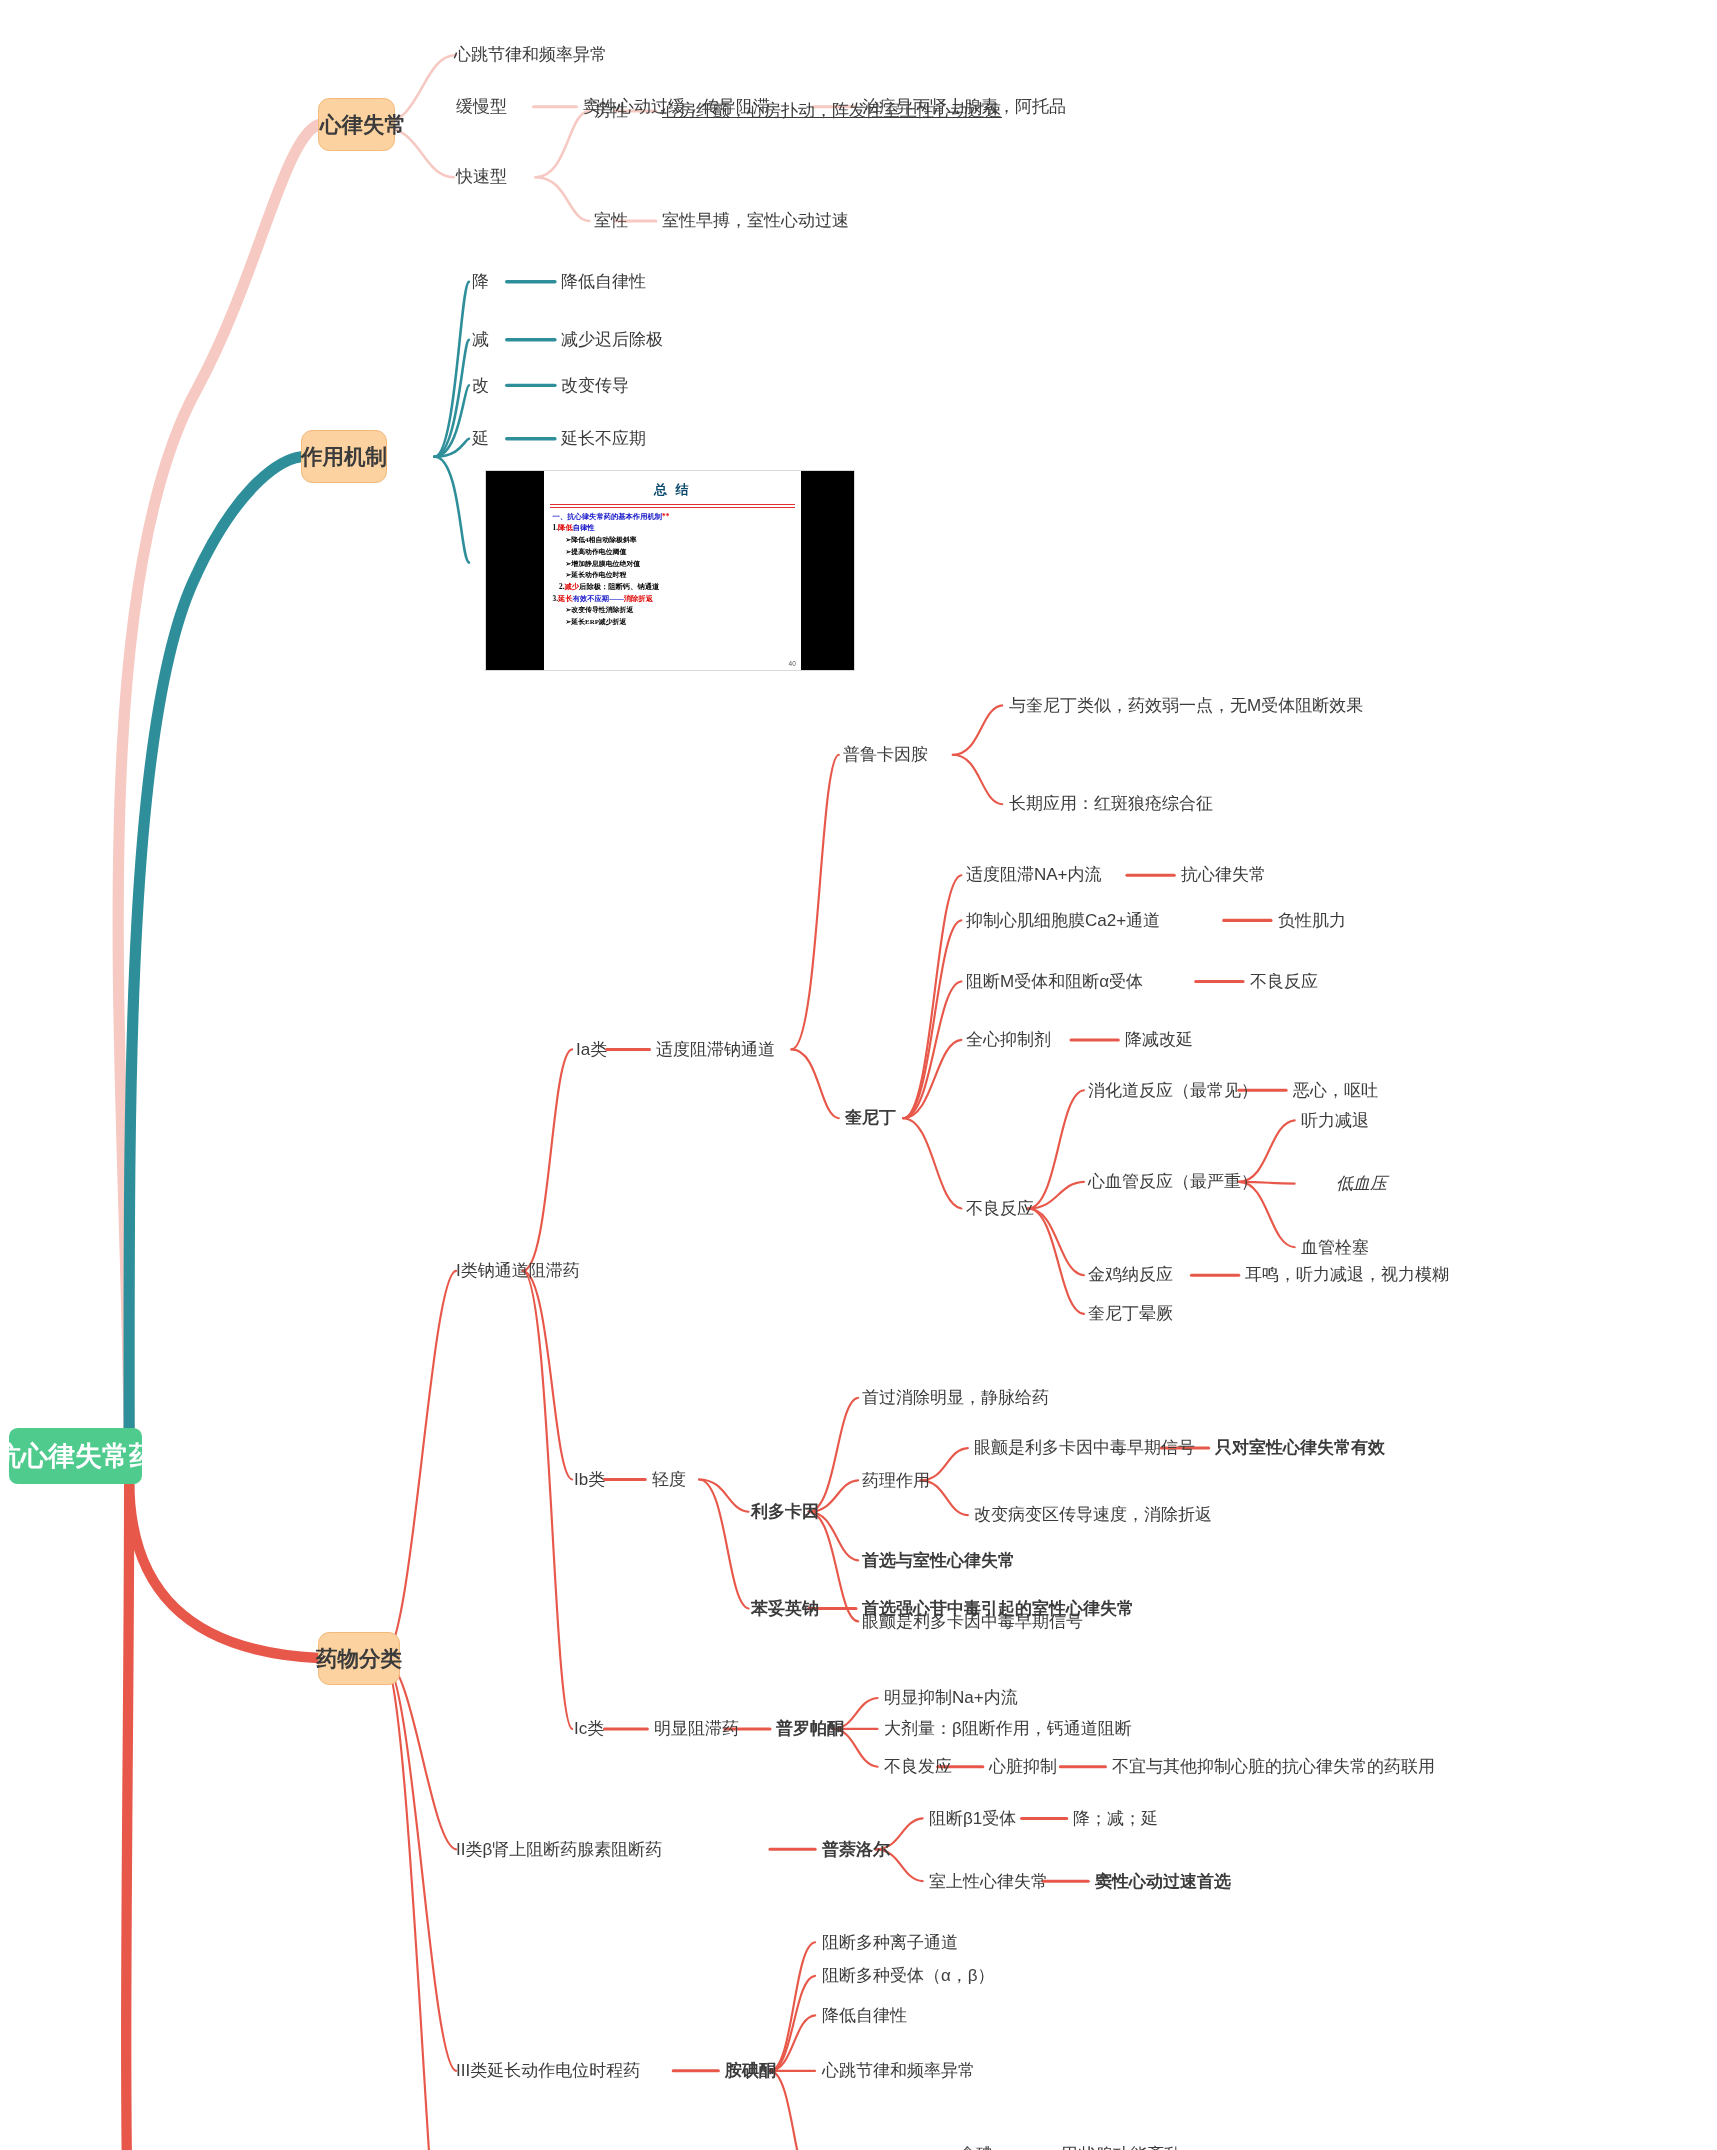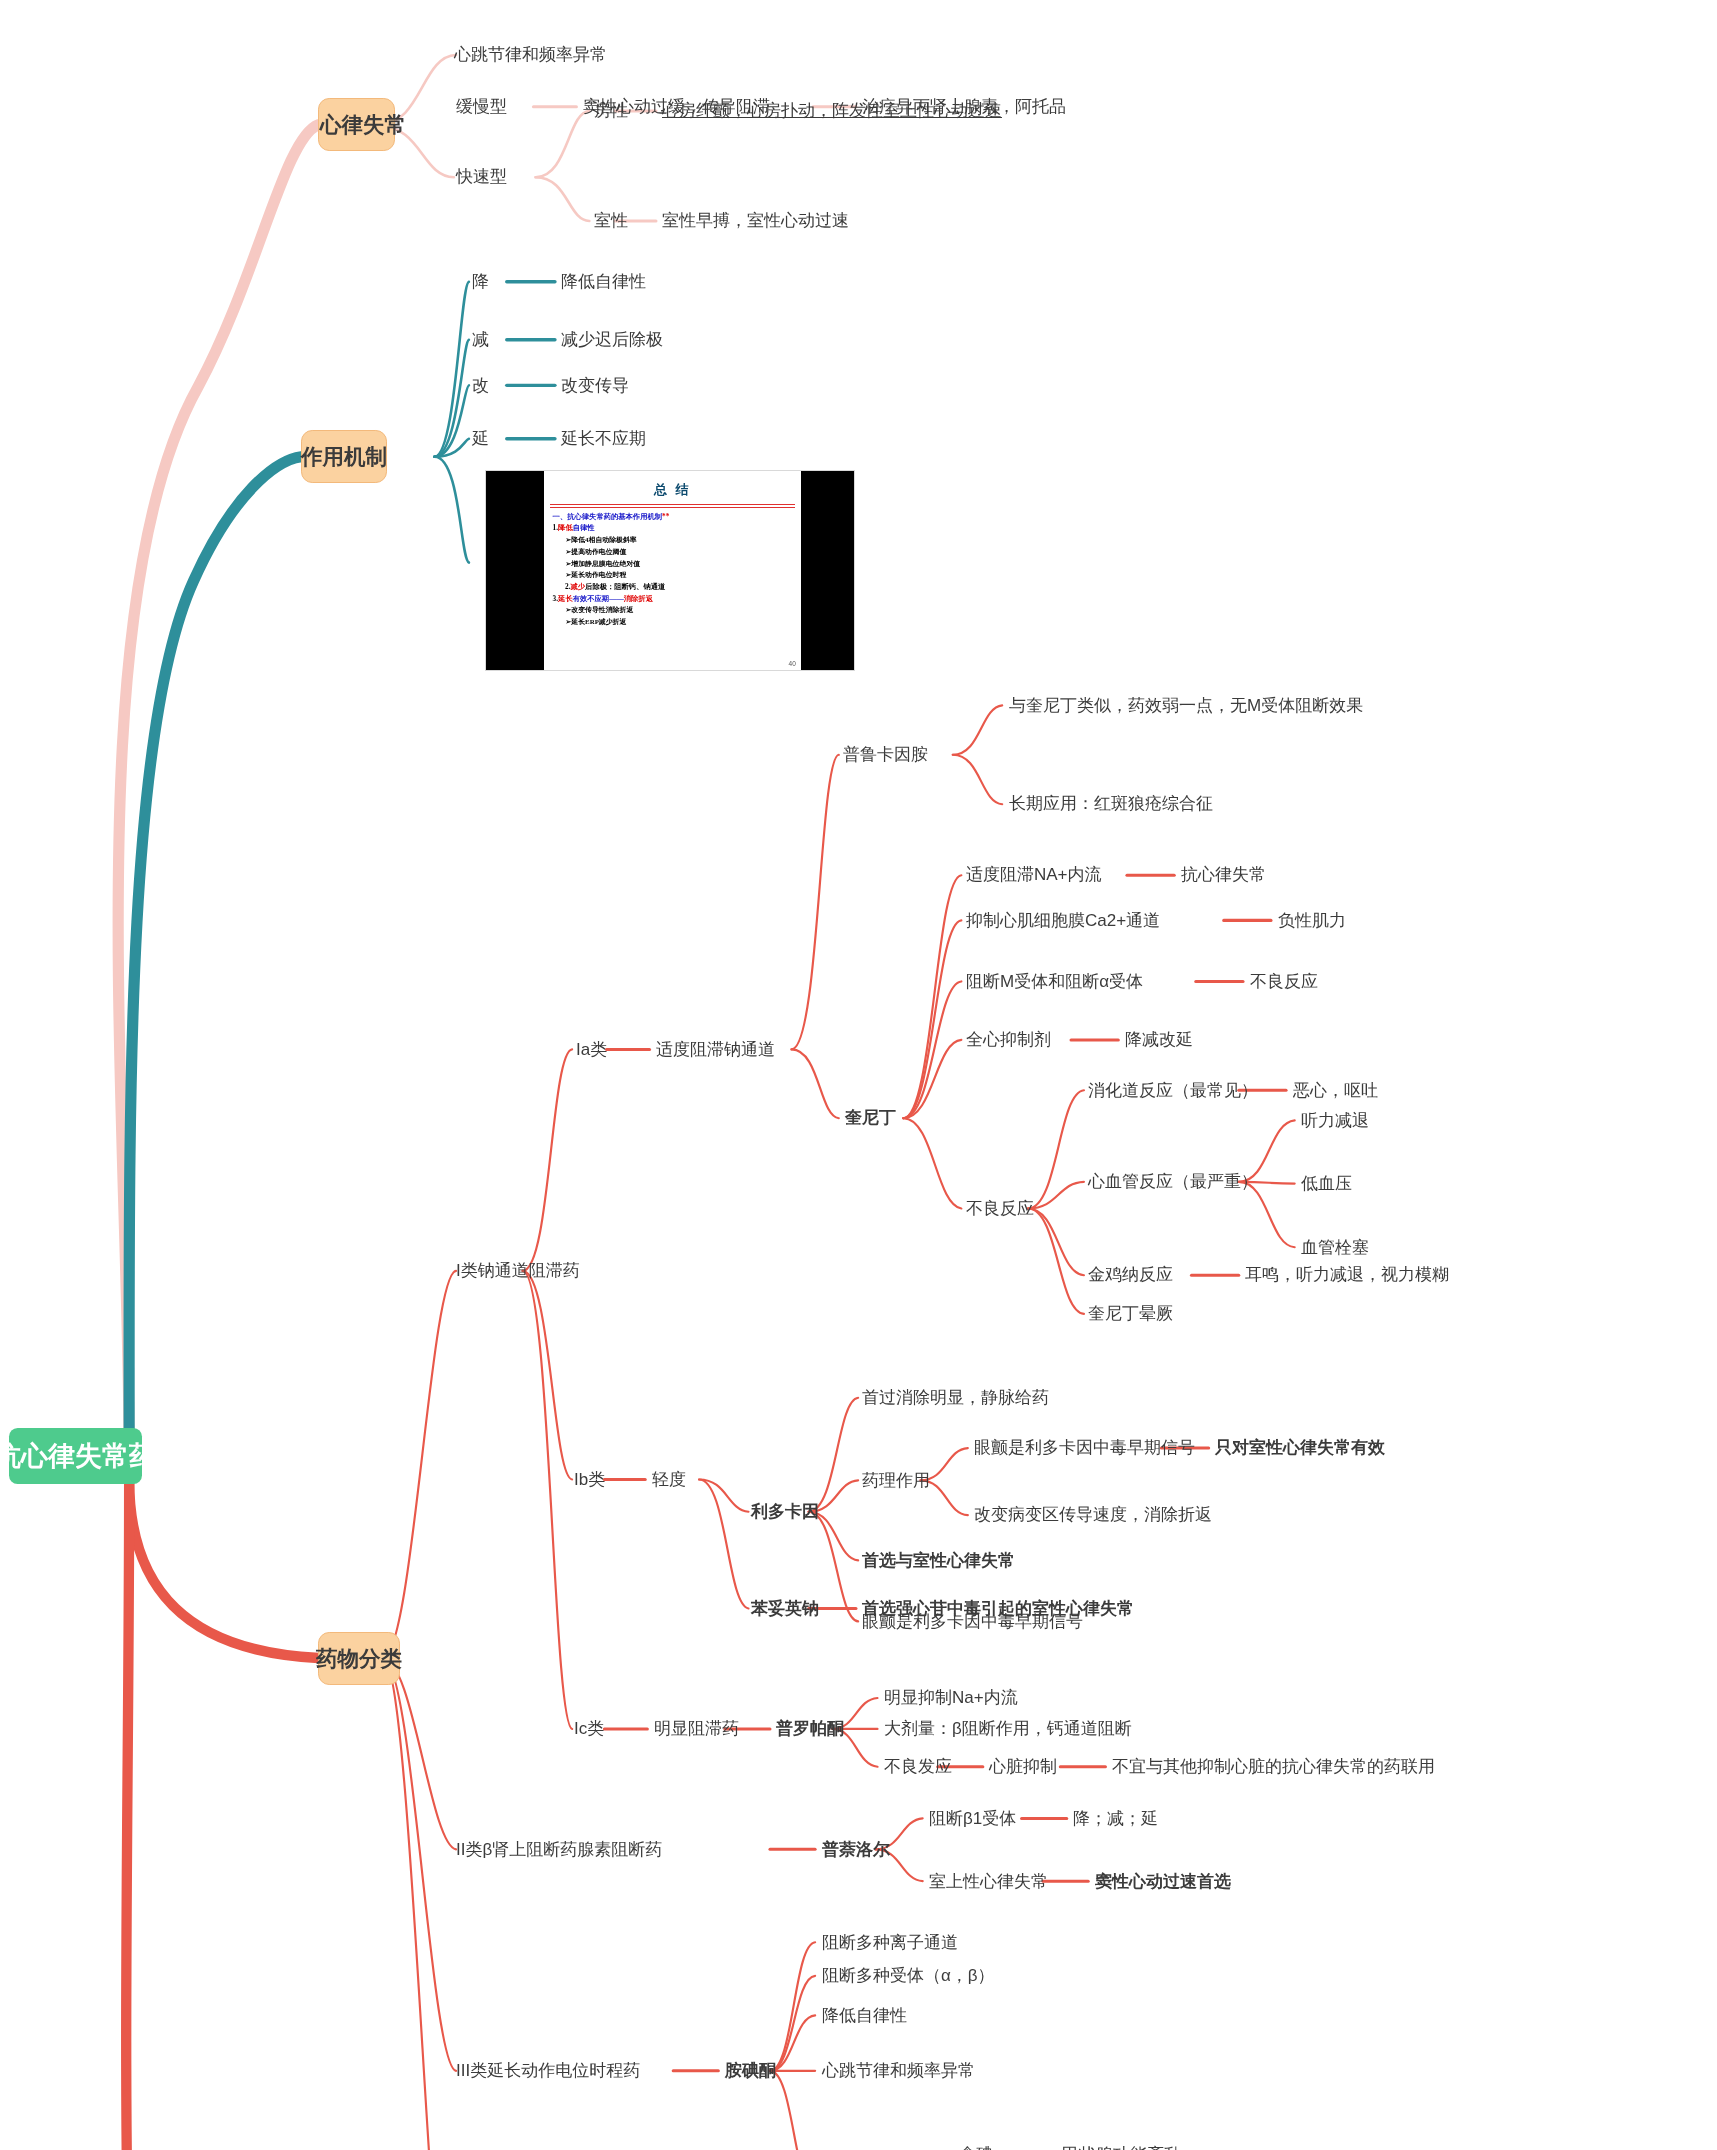--- a/index.html
+++ b/index.html
@@ -189,21 +189,21 @@
       <div class="slide-title" style="font-size:13px;margin-top:10.3px;">总  结</div>
       <div class="slide-rule" style="margin:4.3px 6px 2.6px 6px;"></div>
       <div class="slide-rule" style="margin:0 6px 3.4px 6px;height:0.9px;"></div>
       <div id="slide-lines" style="padding:0 6px;">
           <div class="slide-line" style="font-size: 7.3px; margin-left: 2.6px; margin-top: 1.7px;"><span class="s-blue">一、抗心律失常药的基本作用机制</span><span class="s-red">**</span></div>
           <div class="slide-line" style="font-size: 7.3px; margin-left: 2.6px; margin-top: 1.7px;"><span class="s-black">1.</span><span class="s-red">降低</span><span class="s-blue">自律性</span></div>
           <div class="slide-line" style="font-size: 6.9px; margin-left: 15.5px; margin-top: 1.7px;"><span class="s-black">➢降低4相自动除极斜率</span></div>
           <div class="slide-line" style="font-size: 6.9px; margin-left: 15.5px; margin-top: 1.7px;"><span class="s-black">➢提高动作电位阈值</span></div>
           <div class="slide-line" style="font-size: 6.9px; margin-left: 15.5px; margin-top: 1.7px;"><span class="s-black">➢增加静息膜电位绝对值</span></div>
           <div class="slide-line" style="font-size: 6.9px; margin-left: 15.5px; margin-top: 1.7px;"><span class="s-black">➢延长动作电位时程</span></div>
-          <div class="slide-line" style="font-size: 7.3px; margin-left: 15px; margin-top: 1.7px;"><span class="s-black">2.</span><span class="s-red">减少</span><span class="s-black">后除极：阻断钙、钠通道</span></div>
+          <div class="slide-line" style="font-size: 7.3px; margin-left: 9px; margin-top: 1.7px;"><span class="s-black">2.</span><span class="s-red">减少</span><span class="s-black">后除极：阻断钙、钠通道</span></div>
           <div class="slide-line" style="font-size: 7.3px; margin-left: 2.6px; margin-top: 1.7px;"><span class="s-black">3.</span><span class="s-red">延长</span><span class="s-blue">有效不应期——</span><span class="s-red">消除折返</span></div>
           <div class="slide-line" style="font-size: 6.9px; margin-left: 15.5px; margin-top: 1.7px;"><span class="s-black">➢改变传导性消除折返</span></div>
           <div class="slide-line" style="font-size: 6.9px; margin-left: 15.5px; margin-top: 1.7px;"><span class="s-black">➢延长ERP减少折返</span></div>
         </div>
       <div class="slide-pg" style="right:5.2px;bottom:3.4px;font-size:6.5px;">40</div>
     </div>
   </div>
 
   <div class="box b1" style="left:318px;top:1632px;width:82px;height:53px;">
     <span>药物分类</span>
@@ -224,21 +224,21 @@
   <div class="node txt" style="left:1278px;top:911px;">负性肌力</div>
   <div class="node txt" style="left:966px;top:972px;">阻断M受体和阻断α受体</div>
   <div class="node txt" style="left:1250px;top:972px;">不良反应</div>
   <div class="node txt" style="left:966px;top:1030px;">全心抑制剂</div>
   <div class="node txt" style="left:1125px;top:1030px;">降减改延</div>
   <div class="node txt" style="left:966px;top:1199px;">不良反应</div>
   <div class="node txt" style="left:1088px;top:1081px;">消化道反应（最常见）</div>
   <div class="node txt" style="left:1293px;top:1081px;">恶心，呕吐</div>
   <div class="node txt" style="left:1088px;top:1172px;">心血管反应（最严重）</div>
   <div class="node txt" style="left:1301px;top:1111px;">听力减退</div>
-  <div class="node txt" style="left:1301px;top:1174px;">低血压</div>
+  <div class="node txt" style="left:1336px;top:1174px;font-style:italic;">低血压</div>
   <div class="node txt" style="left:1301px;top:1238px;">血管栓塞</div>
   <div class="node txt" style="left:1088px;top:1265px;">金鸡纳反应</div>
   <div class="node txt" style="left:1245px;top:1265px;">耳鸣，听力减退，视力模糊</div>
   <div class="node txt" style="left:1088px;top:1304px;">奎尼丁晕厥</div>
 
   <div class="node txt" style="left:574px;top:1470px;">Ib类</div>
   <div class="node txt" style="left:652px;top:1470px;">轻度</div>
   <div class="node txt b" style="left:751px;top:1502px;">利多卡因</div>
   <div class="node txt" style="left:862px;top:1388px;">首过消除明显，静脉给药</div>
   <div class="node txt" style="left:862px;top:1471px;">药理作用</div>

